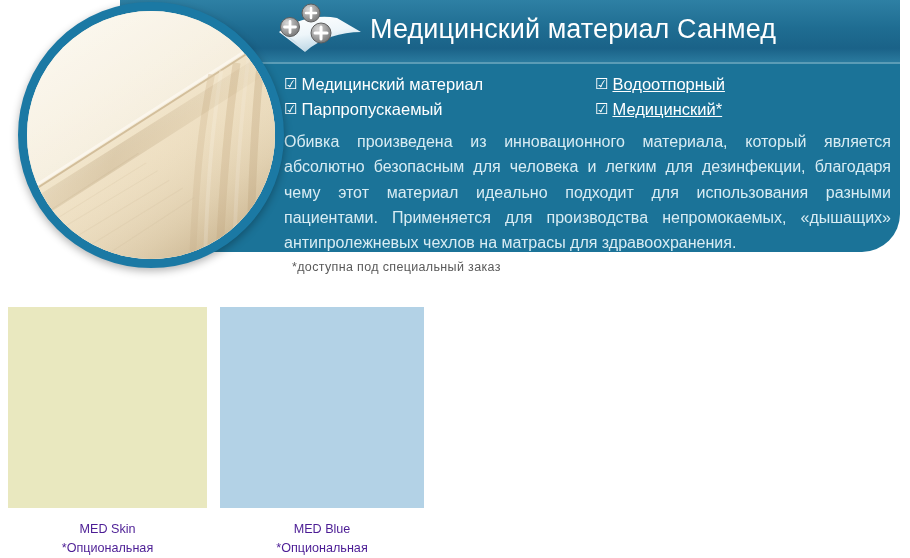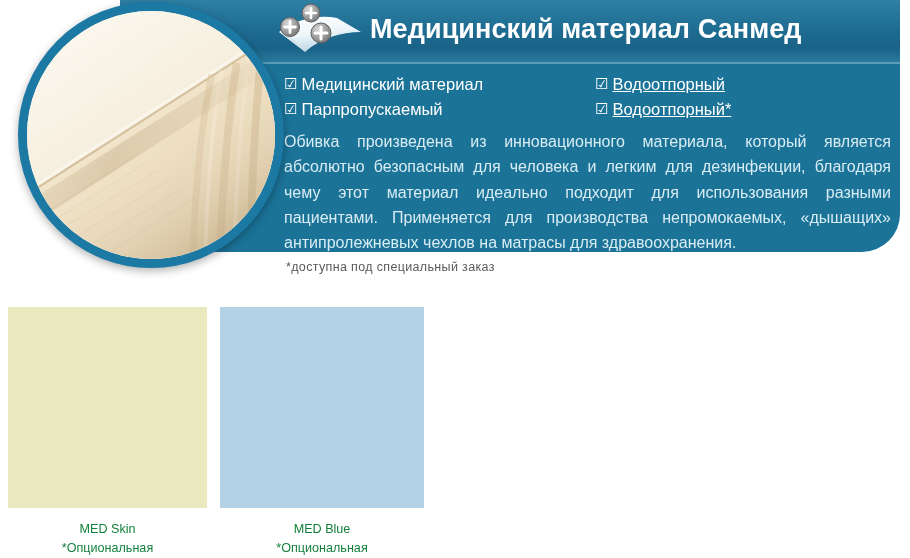--- a/index.html
+++ b/index.html
@@ -43,21 +43,21 @@
     background: #5b9cb6;
   }
 
   
   #header-title {
     position: absolute;
     left: 250px;
     top: 14px;
     color: #ffffff;
     font-size: 27px;
-    font-weight: bold;
+    font-weight: normal;
     letter-spacing: 0.1px;
     white-space: nowrap;
   }
 
   
   #brand-logo {
     position: absolute;
     left: 155px;
     top: 2px;
     width: 90px;
@@ -124,21 +124,21 @@
   #fabric-photo {
     position: absolute;
     left: -4px; top: -4px;
     width: calc(100% + 8px);
     height: calc(100% + 8px);
   }
 
   
   #special-order-note {
     position: absolute;
-    left: 286px;
+    left: 292px;
     top: 260px;
     font-size: 12.5px;
     color: #5a5a5a;
     letter-spacing: 0.35px;
     white-space: nowrap;
     text-align: right;
   }
 
   
   #swatch-row {
@@ -154,21 +154,21 @@
   }
   .swatch-chip {
     width: 100%;
     height: 201px;
   }
   .swatch-caption {
     margin-top: 12px;
     text-align: center;
     font-size: 12.6px;
     line-height: 19px;
-    color: #15803d;
+    color: #4c1d95;
   }
   .swatch-caption .cap-line { display: block; }
 
   #swatch-cell-0 { left: 8px;   width: 199px; }
   #swatch-cell-1 { left: 220px; width: 204px; border-radius: 26px; }
 </style>
 </head>
 <body>
 
 <div id="info-panel">
@@ -218,21 +218,21 @@
       </div>
       <div class="feature-item">
         <span class="feature-check">☑</span><span>Парпропускаемый</span>
       </div>
     </div>
     <div class="feature-col col-2">
       <div class="feature-item">
         <span class="feature-check">☑</span><span>Водоотпорный</span>
       </div>
       <div class="feature-item">
-        <span class="feature-check">☑</span><span>Водоотпорный*</span>
+        <span class="feature-check">☑</span><span>Медицинский*</span>
       </div>
     </div>
   </div>
 
   <div id="panel-description"><span>Обивка произведена из инновационного материала, который является абсолютно безопасным для человека и легким для дезинфекции, благодаря чему этот материал идеально подходит для использования разными пациентами. Применяется для производства непромокаемых, «дышащих» антипролежневых чехлов на матрасы для здравоохранения.</span></div>
 </div>
 
 <div id="fabric-circle">
   <svg id="fabric-photo" viewBox="0 0 266 266" preserveAspectRatio="xMidYMid slice" aria-hidden="true">
     <defs>

